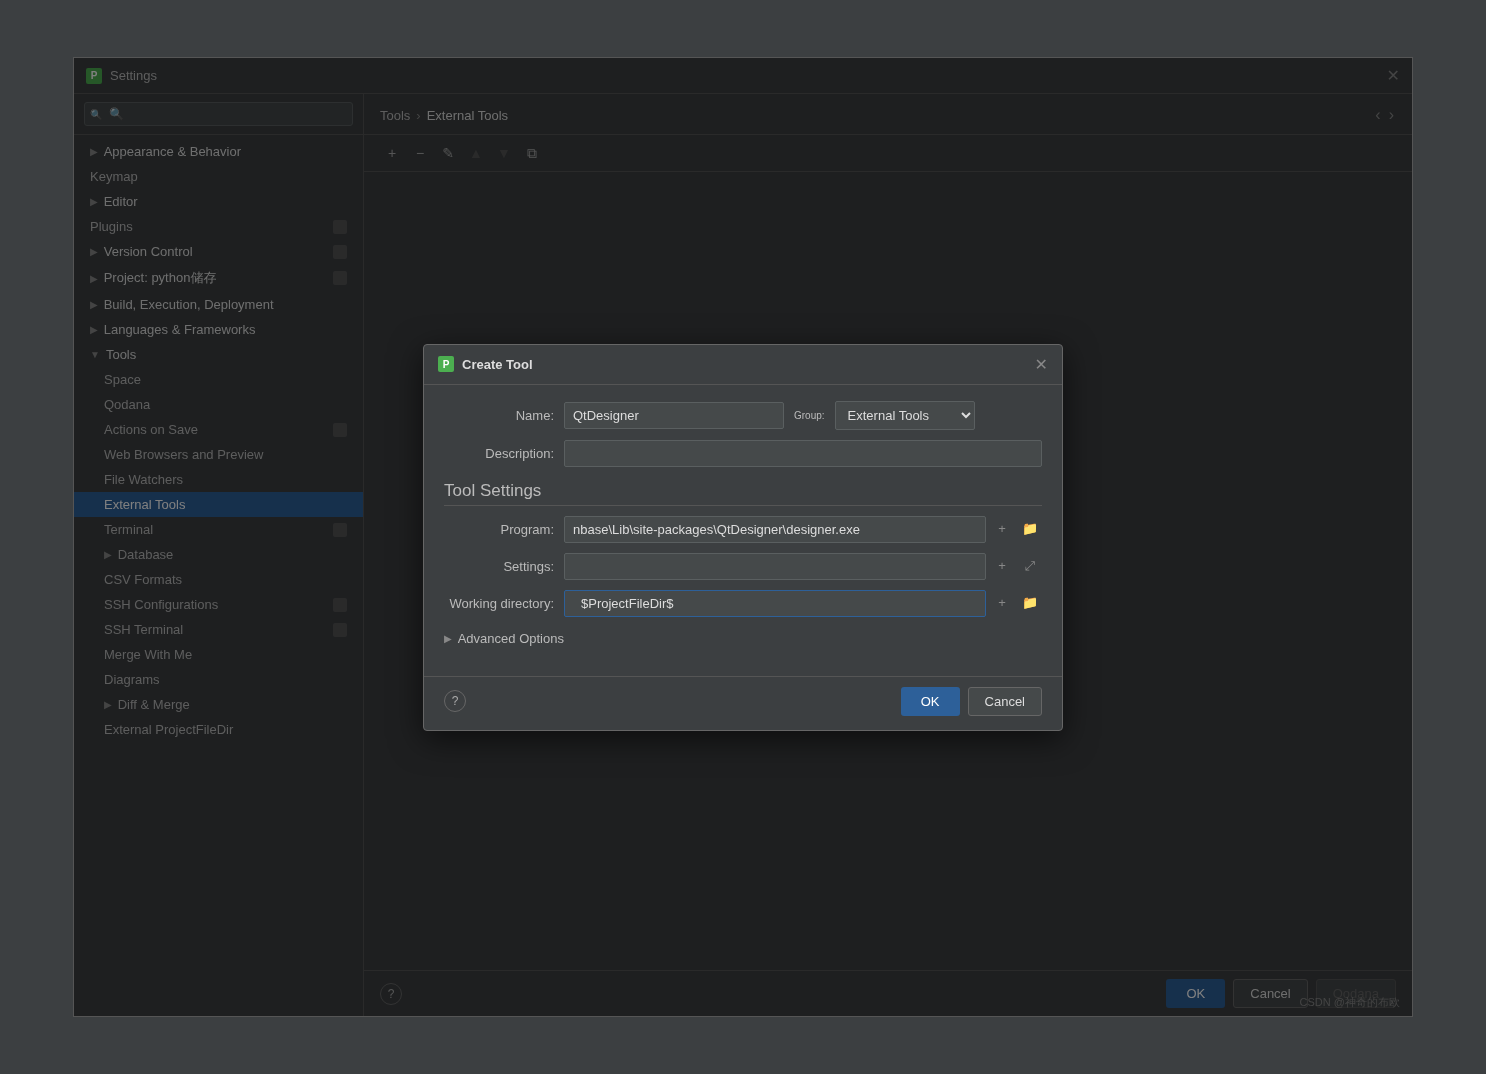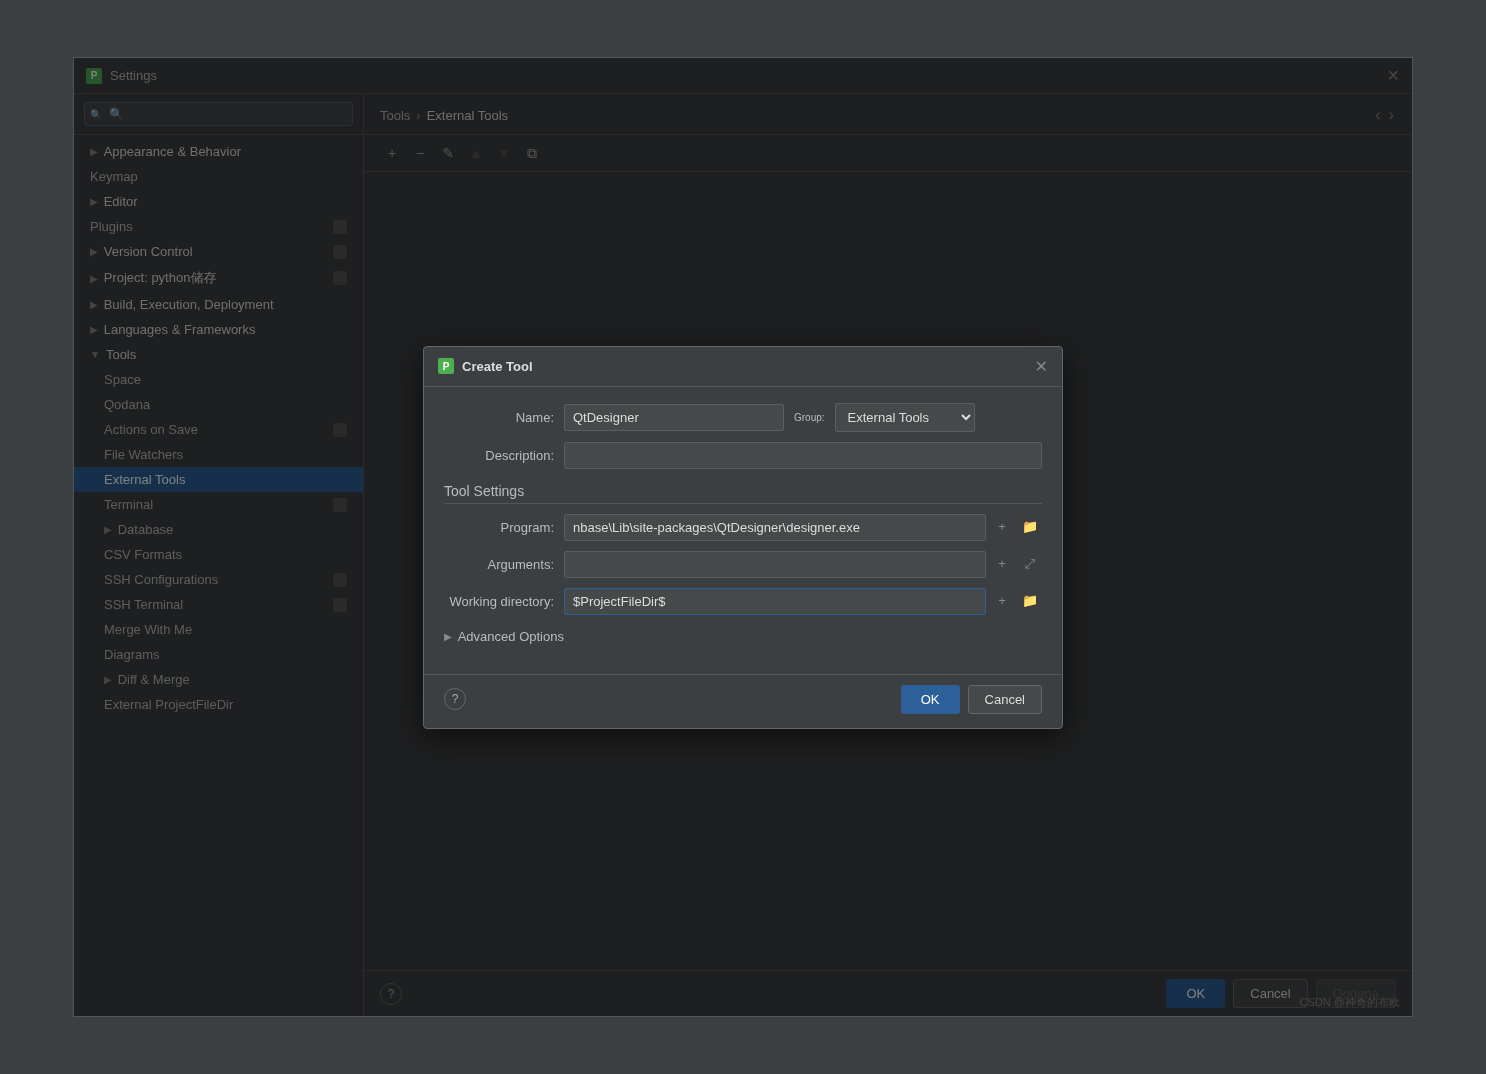--- a/index.html
+++ b/index.html
@@ -370,21 +370,21 @@
       padding: 5px 8px;
       font-size: 13px;
       outline: none;
       border-radius: 2px;
       min-width: 140px;
       cursor: pointer;
     }
 
     .section-header {
       color: #bbb;
-      font-size: 14px;
+      font-size: 17px;
       font-weight: 500;
       margin: 14px 0 10px;
       border-bottom: 1px solid #555;
       padding-bottom: 4px;
     }
 
     .input-with-btns {
       display: flex;
       flex: 1;
       gap: 4px;
@@ -404,21 +404,21 @@
       align-items: center;
       justify-content: center;
       flex-shrink: 0;
     }
 
     .working-dir-input {
       flex: 1;
       background: #45494a;
       border: 1px solid #2d6099;
       color: #ddd;
-      padding: 5px 8px;
+      padding: 5px 16px;
       font-size: 13px;
       outline: none;
       border-radius: 2px;
     }
 
     .advanced-row {
       display: flex;
       align-items: center;
       gap: 6px;
       margin: 14px 0;
@@ -533,20 +533,23 @@
 
         <div class="nav-item nav-child">
           <span>Qodana</span>
         </div>
 
         <div class="nav-item nav-child">
           <span>Actions on Save</span>
           <span class="badge"></span>
         </div>
 
+        <div class="nav-item nav-child">
+          <span>Web Browsers and Preview</span>
+        </div>
 
         <div class="nav-item nav-child">
           <span>File Watchers</span>
         </div>
 
         <div class="nav-item nav-child selected">
           <span>External Tools</span>
         </div>
 
         <div class="nav-item nav-child">
@@ -665,21 +668,21 @@
         <div class="form-row">
           <span class="form-label">Program:</span>
           <div class="input-with-btns">
             <input class="form-input" type="text" value="nbase\Lib\site-packages\QtDesigner\designer.exe" style="">
             <button class="input-icon-btn">+</button>
             <button class="input-icon-btn">📁</button>
           </div>
         </div>
 
         <div class="form-row">
-          <span class="form-label">Arguments:</span>
+          <span class="form-label">Settings:</span>
           <div class="input-with-btns">
             <input class="form-input" type="text" style="">
             <button class="input-icon-btn">+</button>
             <button class="input-icon-btn">⤢</button>
           </div>
         </div>
 
         <div class="form-row">
           <span class="form-label">Working directory:</span>
           <div class="input-with-btns">

